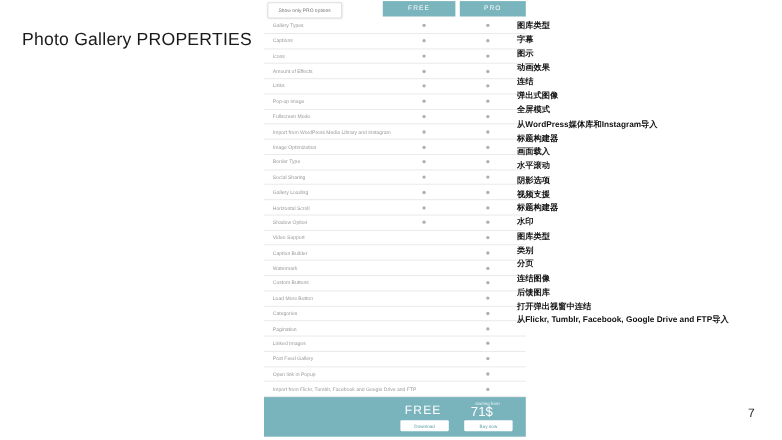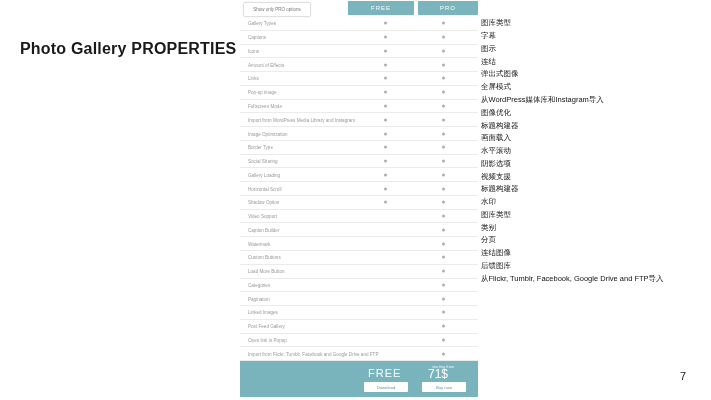--- a/index.html
+++ b/index.html
@@ -1,18 +1,18 @@
 <!DOCTYPE html>
 <html><head>
 <meta charset="utf-8">
 <style>
   html,body{margin:0;padding:0;background:#fff;}
   .slide{position:relative;width:711px;height:400px;background:#fff;overflow:hidden;
          font-family:"Liberation Sans",sans-serif;}
-  .title{position:absolute;left:20px;top:40px;font-size:16px;font-weight:bold;color:#1a1a1a;
+  .title{position:absolute;left:20px;top:28px;font-size:16px;font-weight:normal;color:#1a1a1a;
          letter-spacing:.2px;}
   
   .cmp{position:absolute;left:240px;top:0;width:238px;}
   .cmp-header{position:relative;height:17px;}
   .filter-btn{position:absolute;left:3px;top:2px;width:66px;height:13px;background:#fff;
               border:1px solid #e0e0e0;border-radius:2px;font-size:4.5px;color:#777;
               display:flex;align-items:center;justify-content:center;box-shadow:0 0 2px rgba(0,0,0,.08);}
   .col-head{position:absolute;top:1px;height:14px;background:#7ab5be;color:#fff;
             font-size:6px;letter-spacing:1px;display:flex;align-items:center;justify-content:center;}
   .col-head.free{left:108px;width:66px;}
@@ -28,21 +28,21 @@
   
   .price-bar{position:absolute;left:240px;top:361px;width:238px;height:36px;background:#79b3bc;}
   .free-word{position:absolute;left:128px;top:6px;font-size:11px;color:#fff;letter-spacing:1px;}
   .starting{position:absolute;left:192px;top:3px;font-size:4px;color:#eaf4f5;}
   .price{position:absolute;left:188px;top:6px;font-size:12px;color:#fff;}
   .bar-btn{position:absolute;top:21px;height:10px;background:#fff;border:none;border-radius:1px;
            font-size:4.2px;color:#5d9aa4;display:flex;align-items:center;justify-content:center;}
   .bar-btn.dl{left:124px;width:44px;}
   .bar-btn.buy{left:182px;width:44px;}
   
-  .zh-list{position:absolute;left:481px;top:17px;width:228px;}
+  .zh-list{position:absolute;left:470px;top:17px;width:228px;font-weight:bold;}
   .zh-line{height:12.78px;display:flex;align-items:center;font-size:7.5px;color:#111;
            white-space:nowrap;}
   .page-num{position:absolute;left:680px;top:370px;font-size:11px;color:#222;}
 </style>
 </head>
 <body>
 
 <div class="slide">
 
   <div class="title">Photo Gallery PROPERTIES</div>
@@ -214,30 +214,30 @@
     <div class="bar-btn buy">Buy now</div>
   </div>
 
   <div class="zh-list">
   <div class="zh-line">图库类型</div>
 
   <div class="zh-line">字幕</div>
 
   <div class="zh-line">图示</div>
 
+  <div class="zh-line">动画效果</div>
 
   <div class="zh-line">连结</div>
 
   <div class="zh-line">弹出式图像</div>
 
   <div class="zh-line">全屏模式</div>
 
   <div class="zh-line">从WordPress媒体库和Instagram导入</div>
 
-  <div class="zh-line">图像优化</div>
 
 
   <div class="zh-line">标题构建器</div>
 
   <div class="zh-line">画面载入</div>
 
   <div class="zh-line">水平滚动</div>
 
   <div class="zh-line">阴影选项</div>
 
@@ -251,18 +251,19 @@
 
 
   <div class="zh-line">类别</div>
 
   <div class="zh-line">分页</div>
 
   <div class="zh-line">连结图像</div>
 
   <div class="zh-line">后馈图库</div>
 
+  <div class="zh-line">打开弹出视窗中连结</div>
 
   <div class="zh-line">从Flickr, Tumblr, Facebook, Google Drive and FTP导入</div>
 </div>
 
   <div class="page-num">7</div>
 </div>
 
 </body></html>

